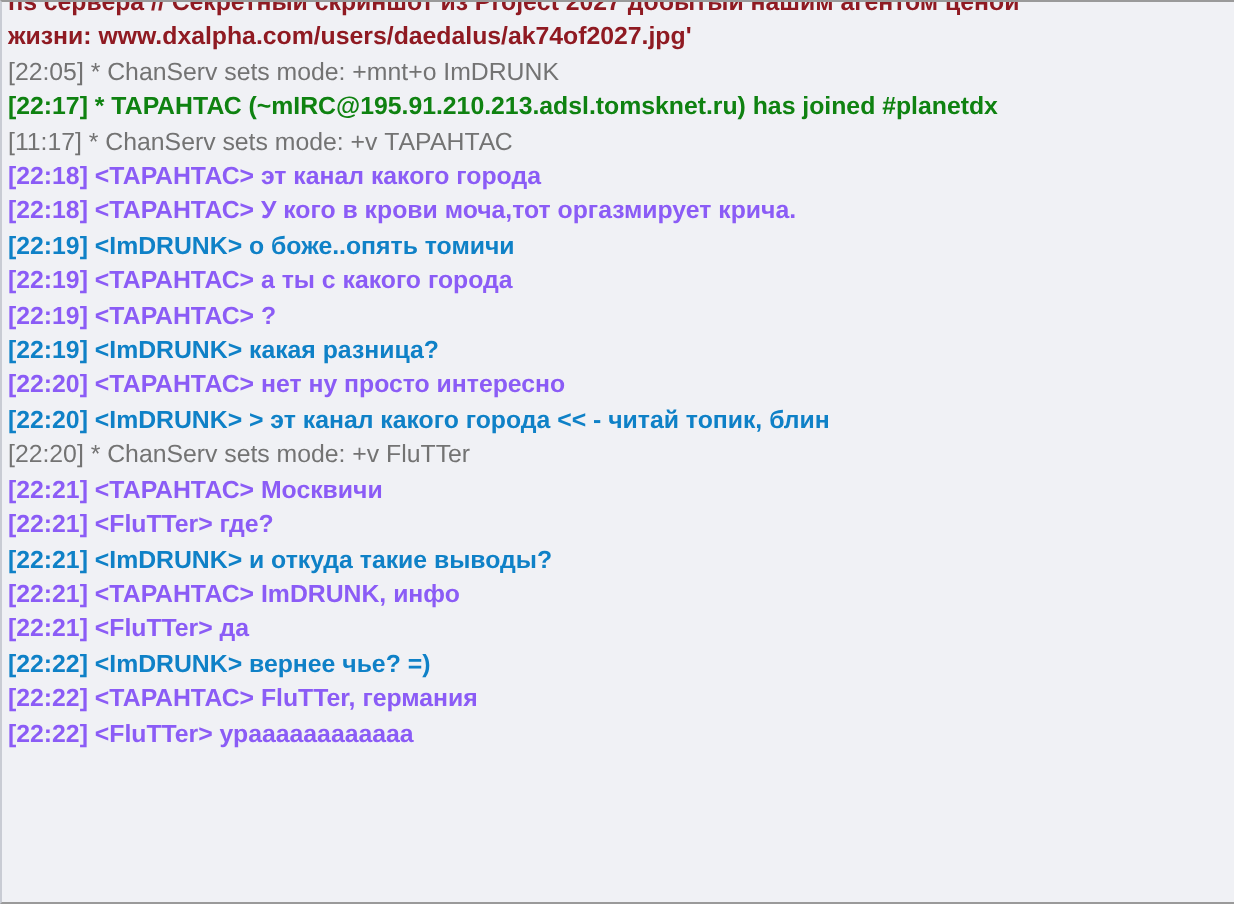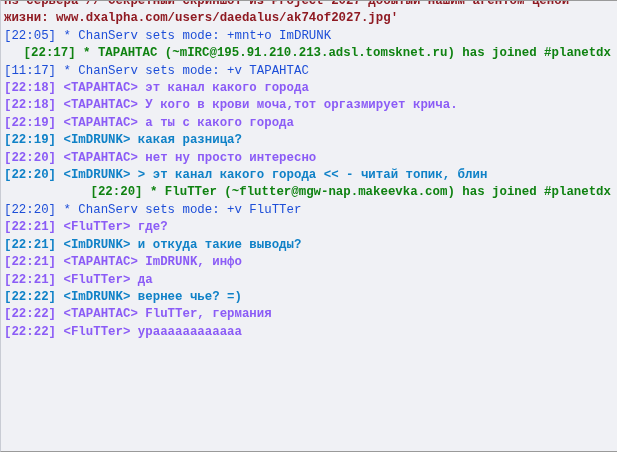--- a/index.html
+++ b/index.html
@@ -10,64 +10,66 @@
   #irc-window {
     position: relative;
     width: 617px;
     height: 452px;
     background: #f0f1f5;
     overflow: hidden;
     border-top: 1px solid #9a9a9a;
     border-left: 1px solid #c9ccd4;
     border-bottom: 1px solid #9a9a9a;
     box-sizing: border-box;
-    font-family: Liberation Mono, monospace;
+    font-family: Liberation Sans, sans-serif;
     font-size: 12.4px;
     line-height: 17.4px;
     letter-spacing: 0px;
   }
   #log {
     position: absolute;
     left: 0px;
     top: -8px;
     width: 610px;
     padding: 0 0 0 3px;
     box-sizing: border-box;
   }
   .line {
     white-space: pre-wrap;
     word-break: break-word;
     margin: 0;
     padding: 0;
   }
   
   .c-maroon { color: #8f1a22; font-weight: bold; }
-  .c-gray   { color: #1d4ed8; font-weight: normal; }
-  .c-green  { color: #0f8211; font-weight: bold; text-align: right; }
+  .c-gray   { color: #737373; font-weight: normal; }
+  .c-green  { color: #0f8211; font-weight: bold; }
   .c-black  { color: #8b5cf6; font-weight: bold; }
   .c-blue   { color: #0f81c7; font-weight: bold; }
 </style>
 </head>
 <body>
 
 <div id="irc-window">
   <div id="log">
       <div class="line c-maroon">ns сервера // Секретный скриншот из Project 2027 добытый нашим агентом ценой</div>
       <div class="line c-maroon">жизни: www.dxalpha.com/users/daedalus/ak74of2027.jpg'</div>
       <div class="line c-gray">[22:05] * ChanServ sets mode: +mnt+o ImDRUNK</div>
       <div class="line c-green">[22:17] * ТАРАНТАС (~mIRC@195.91.210.213.adsl.tomsknet.ru) has joined #planetdx</div>
       <div class="line c-gray">[11:17] * ChanServ sets mode: +v ТАРАНТАС</div>
       <div class="line c-black">[22:18] &lt;ТАРАНТАС&gt; эт канал какого города</div>
       <div class="line c-black">[22:18] &lt;ТАРАНТАС&gt; У кого в крови моча,тот оргазмирует крича.</div>
+      <div class="line c-blue">[22:19] &lt;ImDRUNK&gt; о боже..опять томичи</div>
       <div class="line c-black">[22:19] &lt;ТАРАНТАС&gt; а ты с какого города</div>
+      <div class="line c-black">[22:19] &lt;ТАРАНТАС&gt; ?</div>
       <div class="line c-blue">[22:19] &lt;ImDRUNK&gt; какая разница?</div>
       <div class="line c-black">[22:20] &lt;ТАРАНТАС&gt; нет ну просто интересно</div>
       <div class="line c-blue">[22:20] &lt;ImDRUNK&gt; &gt; эт канал какого города &lt;&lt; - читай топик, блин</div>
-      <div class="line c-green">[22:20] * FluTTer (~flutter@mgw-nap.makeevka.com) has joined #planetdx</div>
       <div class="line c-gray">[22:20] * ChanServ sets mode: +v FluTTer</div>
+      <div class="line c-black">[22:21] &lt;ТАРАНТАС&gt; Москвичи</div>
       <div class="line c-black">[22:21] &lt;FluTTer&gt; где?</div>
       <div class="line c-blue">[22:21] &lt;ImDRUNK&gt; и откуда такие выводы?</div>
       <div class="line c-black">[22:21] &lt;ТАРАНТАС&gt; ImDRUNK, инфо</div>
       <div class="line c-black">[22:21] &lt;FluTTer&gt; да</div>
       <div class="line c-blue">[22:22] &lt;ImDRUNK&gt; вернее чье? =)</div>
       <div class="line c-black">[22:22] &lt;ТАРАНТАС&gt; FluTTer, германия</div>
       <div class="line c-black">[22:22] &lt;FluTTer&gt; ураааааааааааа</div>
     </div>
 </div>
 

